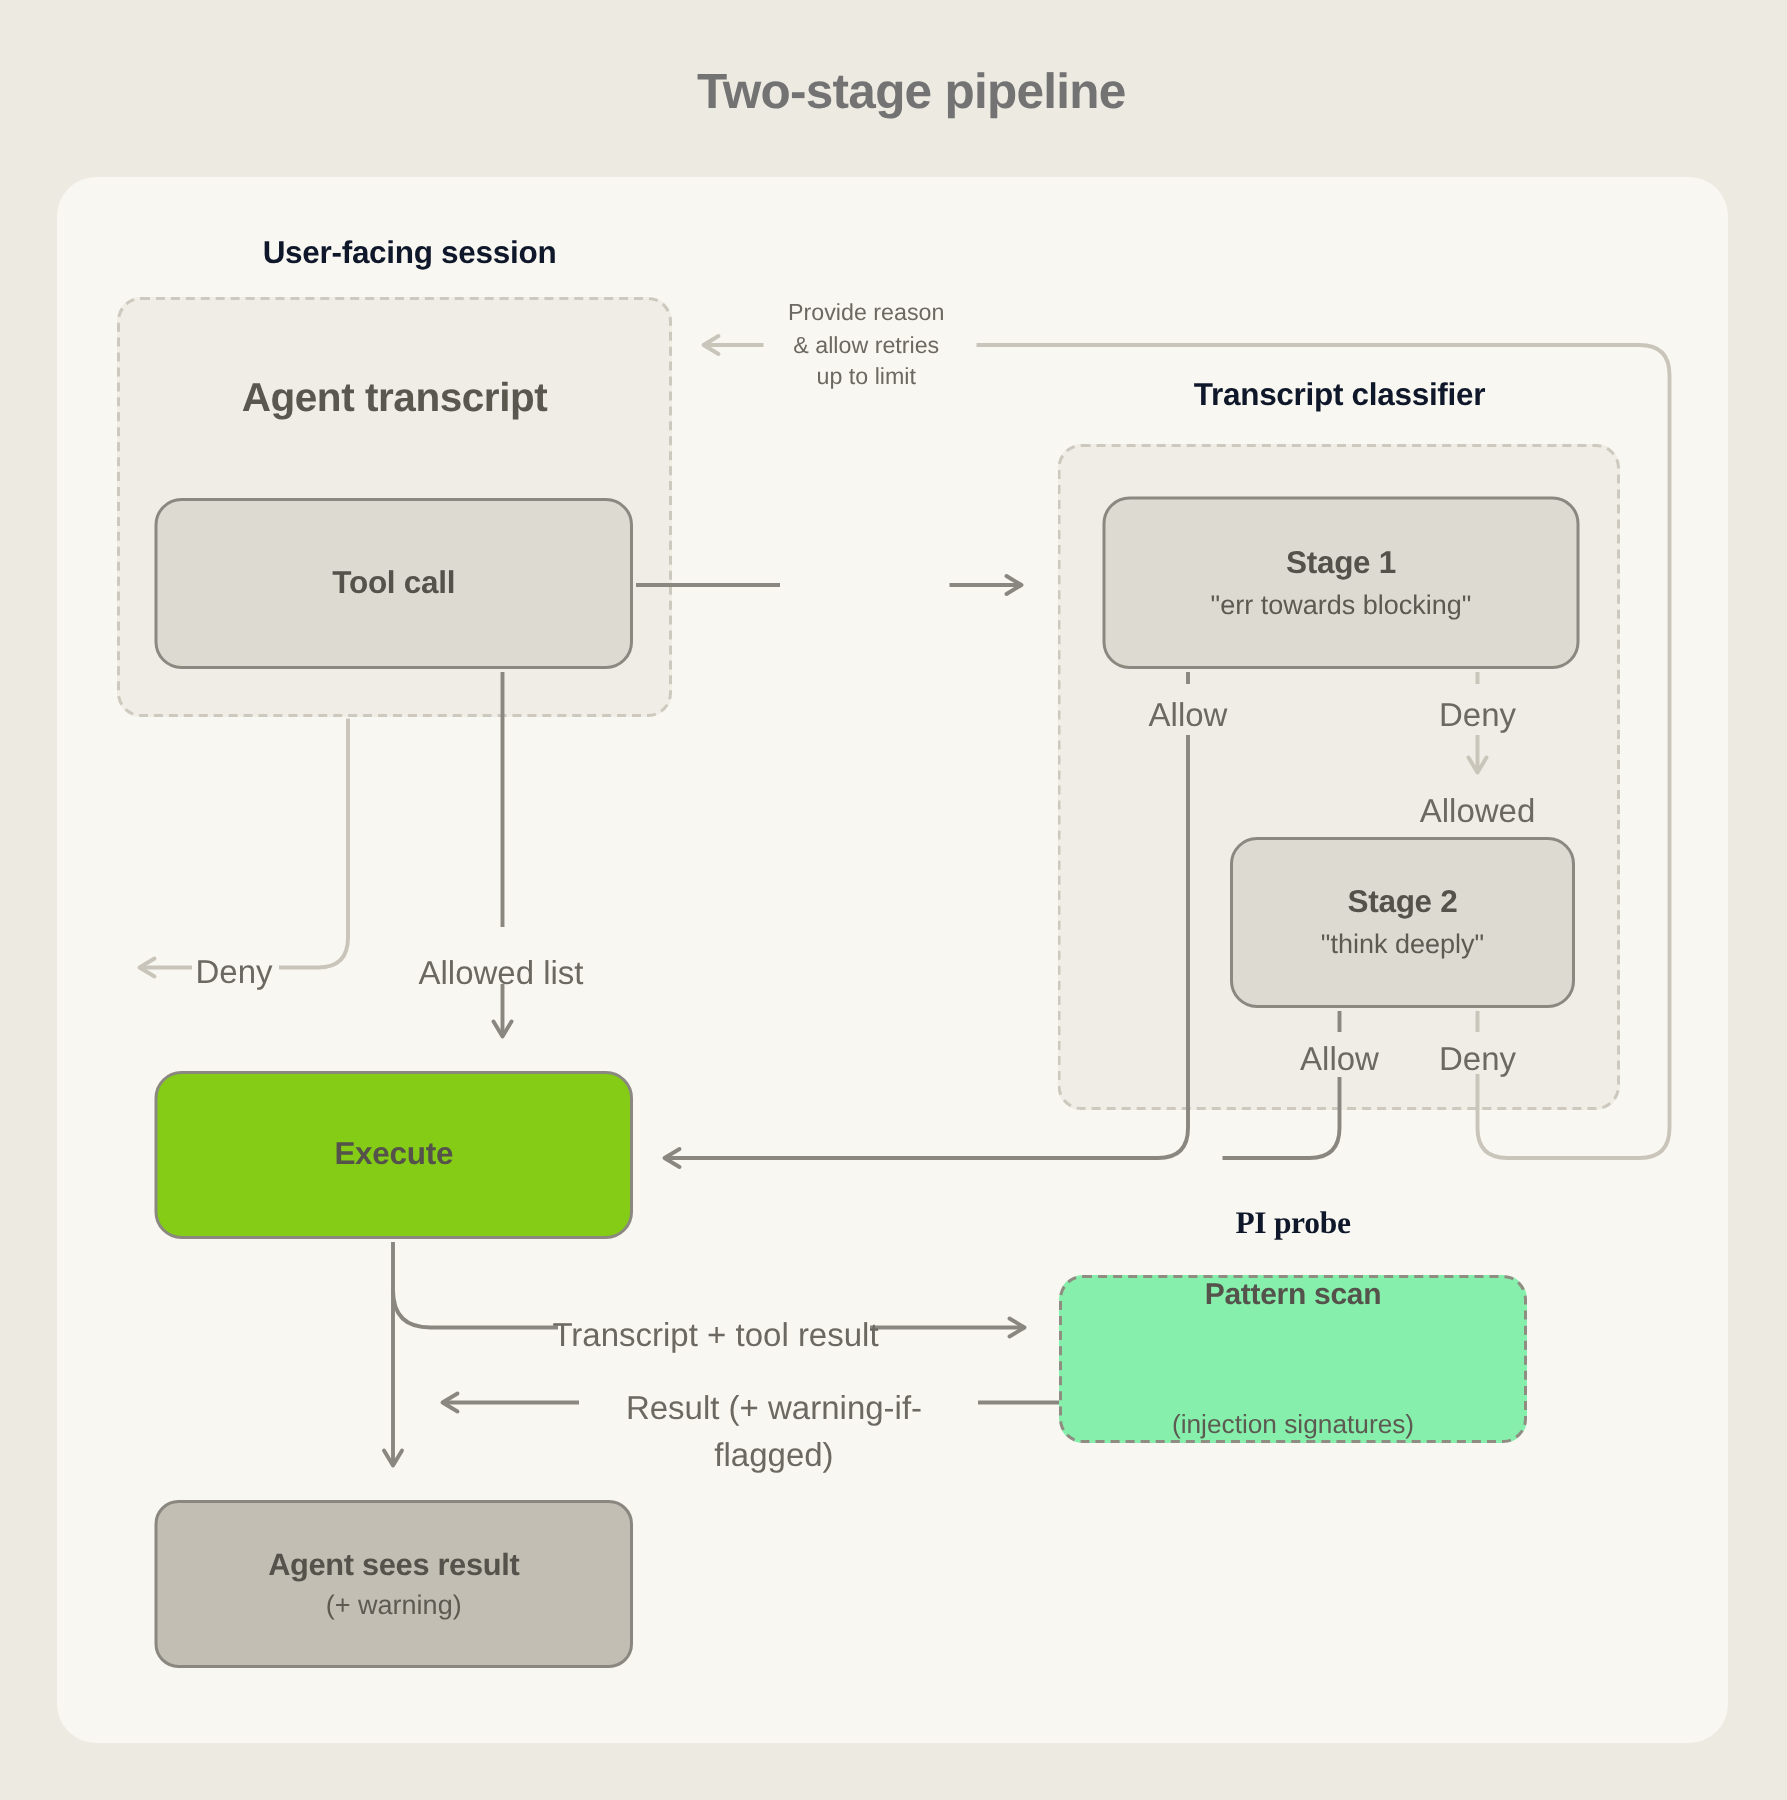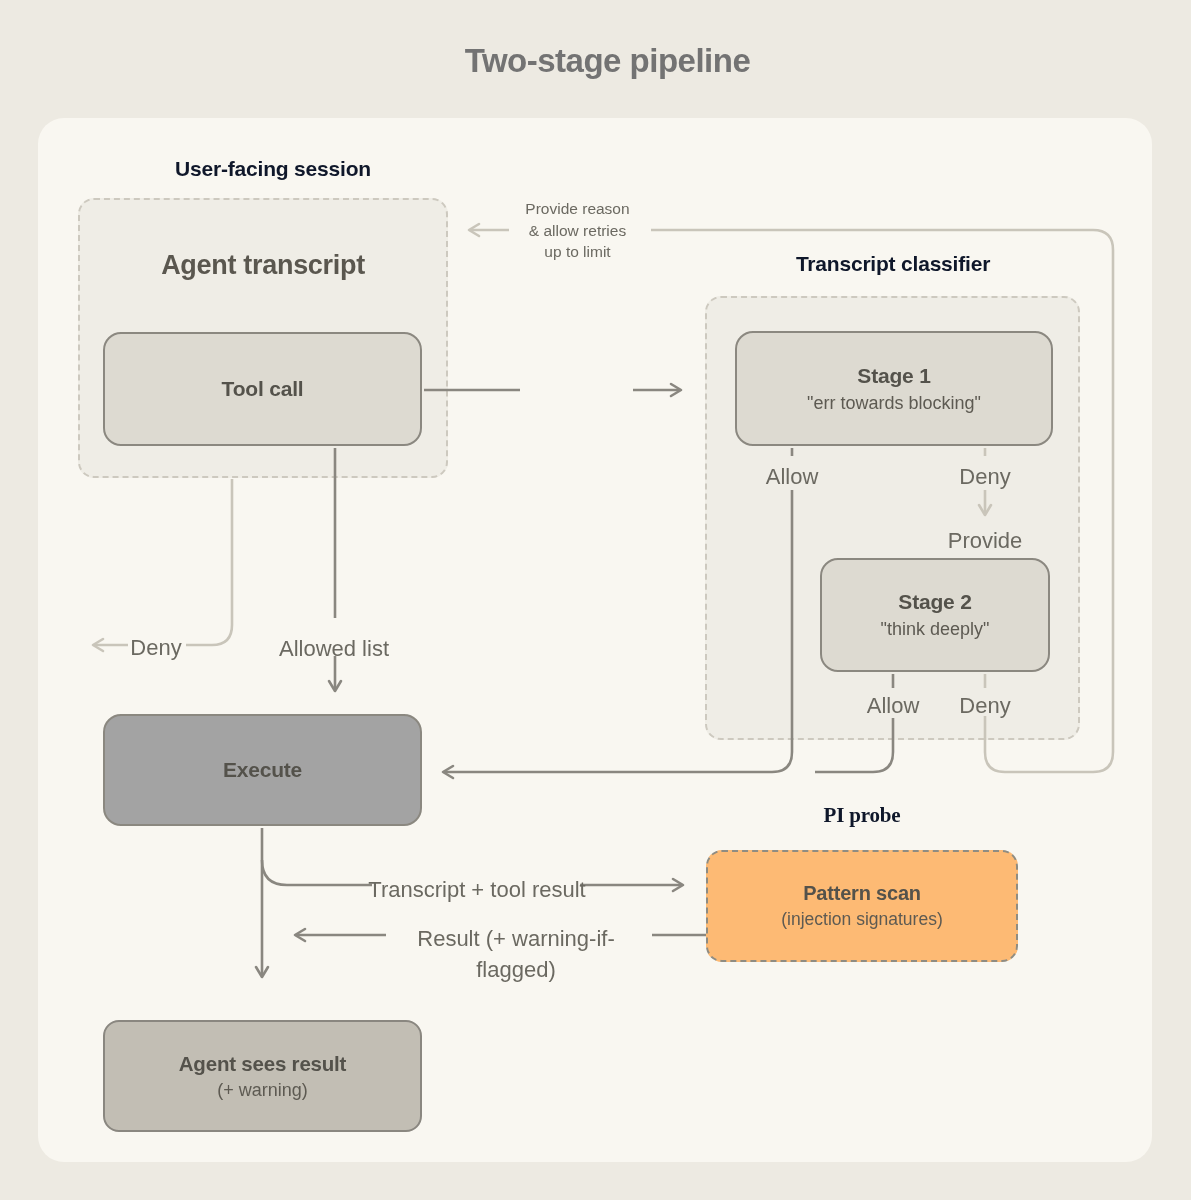--- a/index.html
+++ b/index.html
@@ -31,23 +31,23 @@
     box-sizing:border-box;
   }
   .node{
     position:absolute;box-sizing:border-box;border-radius:18px;
     display:flex;flex-direction:column;align-items:center;justify-content:center;
     text-align:center;gap:5px;
   }
   .node .t{font-weight:700;font-size:21px;color:#54524B;letter-spacing:-0.2px;}
   .node .s{font-size:18px;color:#5D5A52;}
   .node-gray{background:#DDDAD1;border:2.5px solid #8B8880;}
-  .node-light{background:#a3a3a3;border:2.5px solid #8B8880;}
+  .node-light{background:#84cc16;border:2.5px solid #8B8880;}
   .node-dark{background:#C2BEB4;border:2.5px solid #8A8780;}
-  .node-dashed{background:#fdba74;border:2.5px dashed #8F8C82;border-radius:16px;}
+  .node-dashed{background:#86efac;border:2.5px dashed #8F8C82;border-radius:16px;justify-content:space-between;}
   .big-heading{
     position:absolute;text-align:center;font-weight:700;font-size:27px;
     color:#5A574F;letter-spacing:-0.3px;
   }
   .edge-label{
     position:absolute;text-align:center;font-size:22px;color:#6B6961;
     white-space:pre-line;line-height:1.4;
   }
   .edge-label.small{font-size:15.5px;}
 </style>
@@ -122,31 +122,31 @@
 
   <div class="node node-light" style="left:103px;top:714px;width:319px;height:112px;">
     <div class="t">Execute</div>
   </div>
 
   <div class="node node-dashed" style="left:706px;top:850px;width:312px;height:112px;gap:4px;">
     <div class="t" style="font-size:20px;">Pattern scan</div>
     <div class="s" style="font-size:17.5px;">(injection signatures)</div>
   </div>
 
-  <div class="node node-dark" style="left:103px;top:1000px;width:319px;height:112px;gap:4px;border-radius:16px;margin-top:20px;">
+  <div class="node node-dark" style="left:103px;top:1000px;width:319px;height:112px;gap:4px;border-radius:16px;">
     <div class="t" style="font-size:20.5px;">Agent sees result</div>
     <div class="s">(+ warning)</div>
   </div>
 
   <div class="edge-label small" style="left:500px;top:198px;width:155px;">Provide reason
 &amp; allow retries
 up to limit</div>
   <div class="edge-label" style="left:752px;top:462px;width:80px;">Allow</div>
   <div class="edge-label" style="left:945px;top:462px;width:80px;">Deny</div>
-  <div class="edge-label" style="left:935px;top:526px;width:100px;">Provide</div>
+  <div class="edge-label" style="left:935px;top:526px;width:100px;">Allowed</div>
   <div class="edge-label" style="left:853px;top:691px;width:80px;">Allow</div>
   <div class="edge-label" style="left:945px;top:691px;width:80px;">Deny</div>
   <div class="edge-label" style="left:116px;top:633px;width:80px;">Deny</div>
   <div class="edge-label" style="left:264px;top:634px;width:140px;">Allowed list</div>
   <div class="edge-label" style="left:357px;top:875px;width:240px;">Transcript + tool result</div>
   <div class="edge-label" style="left:386px;top:924px;width:260px;">Result (+ warning-if-flagged)</div>
 
 </div>
 
 </body></html>

